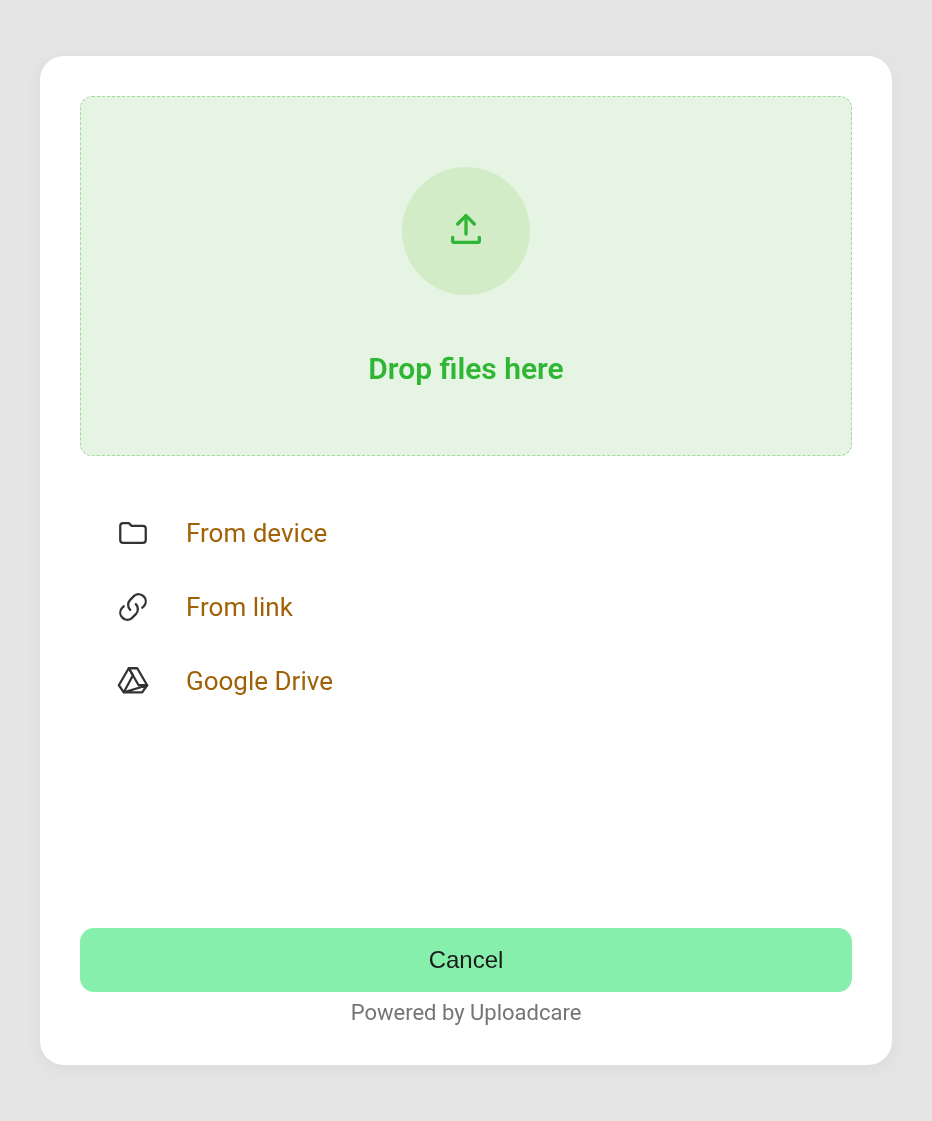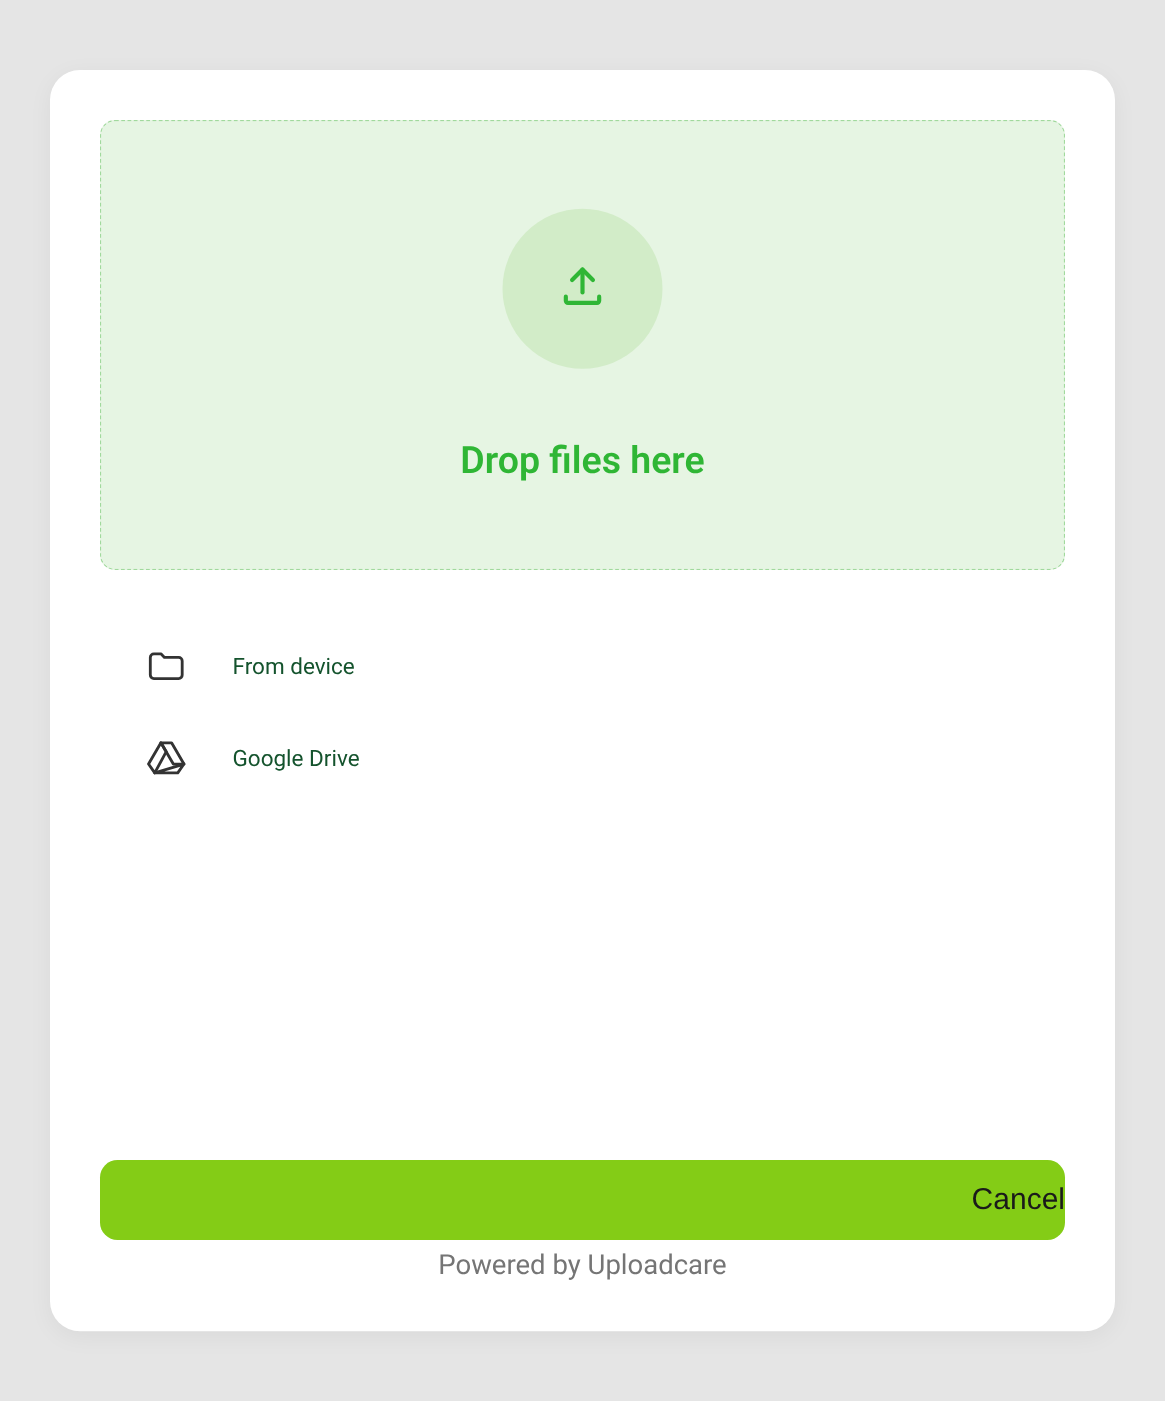--- a/index.html
+++ b/index.html
@@ -78,36 +78,35 @@
       justify-content: center;
     }
     .source-icon svg {
       width: 34px;
       height: 34px;
       stroke: #333;
       fill: none;
       stroke-width: 1.6;
     }
     .source-label {
-      font-size: 18px;
-      color: #14532d;
+      font-size: 26px;
+      color: #a16207;
     }
     .spacer {
       flex: 1;
     }
     .cancel-btn {
-      background: #84cc16;
+      background: #86efac;
       border: none;
       border-radius: 14px;
       height: 64px;
       width: 100%;
       font-size: 24px;
       color: #1a1a1a;
       cursor: pointer;
-      text-align: right;
     }
     .footer {
       text-align: center;
       margin-top: 8px;
     }
     .footer-text {
       font-size: 22px;
       color: #757575;
     }
   </style>
@@ -133,20 +132,29 @@
 
     <div class="source-item">
       <span class="source-icon">
         <svg viewBox="0 0 24 24" stroke-linecap="round" stroke-linejoin="round">
           <path d="M3 7a2 2 0 0 1 2-2h4l2 2h8a2 2 0 0 1 2 2v8a2 2 0 0 1-2 2H5a2 2 0 0 1-2-2V7z"></path>
         </svg>
       </span>
       <span class="source-label">From device</span>
     </div>
 
+    <div class="source-item">
+      <span class="source-icon">
+        <svg viewBox="0 0 24 24" stroke-linecap="round" stroke-linejoin="round">
+          <path d="M10 14a5 5 0 0 1 0-7l3-3a5 5 0 0 1 7 7l-1.5 1.5"></path>
+          <path d="M14 10a5 5 0 0 1 0 7l-3 3a5 5 0 0 1-7-7l1.5-1.5"></path>
+        </svg>
+      </span>
+      <span class="source-label">From link</span>
+    </div>
 
 
 
     <div class="source-item">
       <span class="source-icon">
         <svg viewBox="0 0 24 24" stroke-linejoin="round" stroke-linecap="round">
           <path d="M9 3 L15 3 L22 15 L16 15 Z"></path>
           <path d="M2 15 L9 3 L12 8 L5.5 20 Z"></path>
           <path d="M5.5 20 L22 15 L18.5 20 Z"></path>
         </svg>

